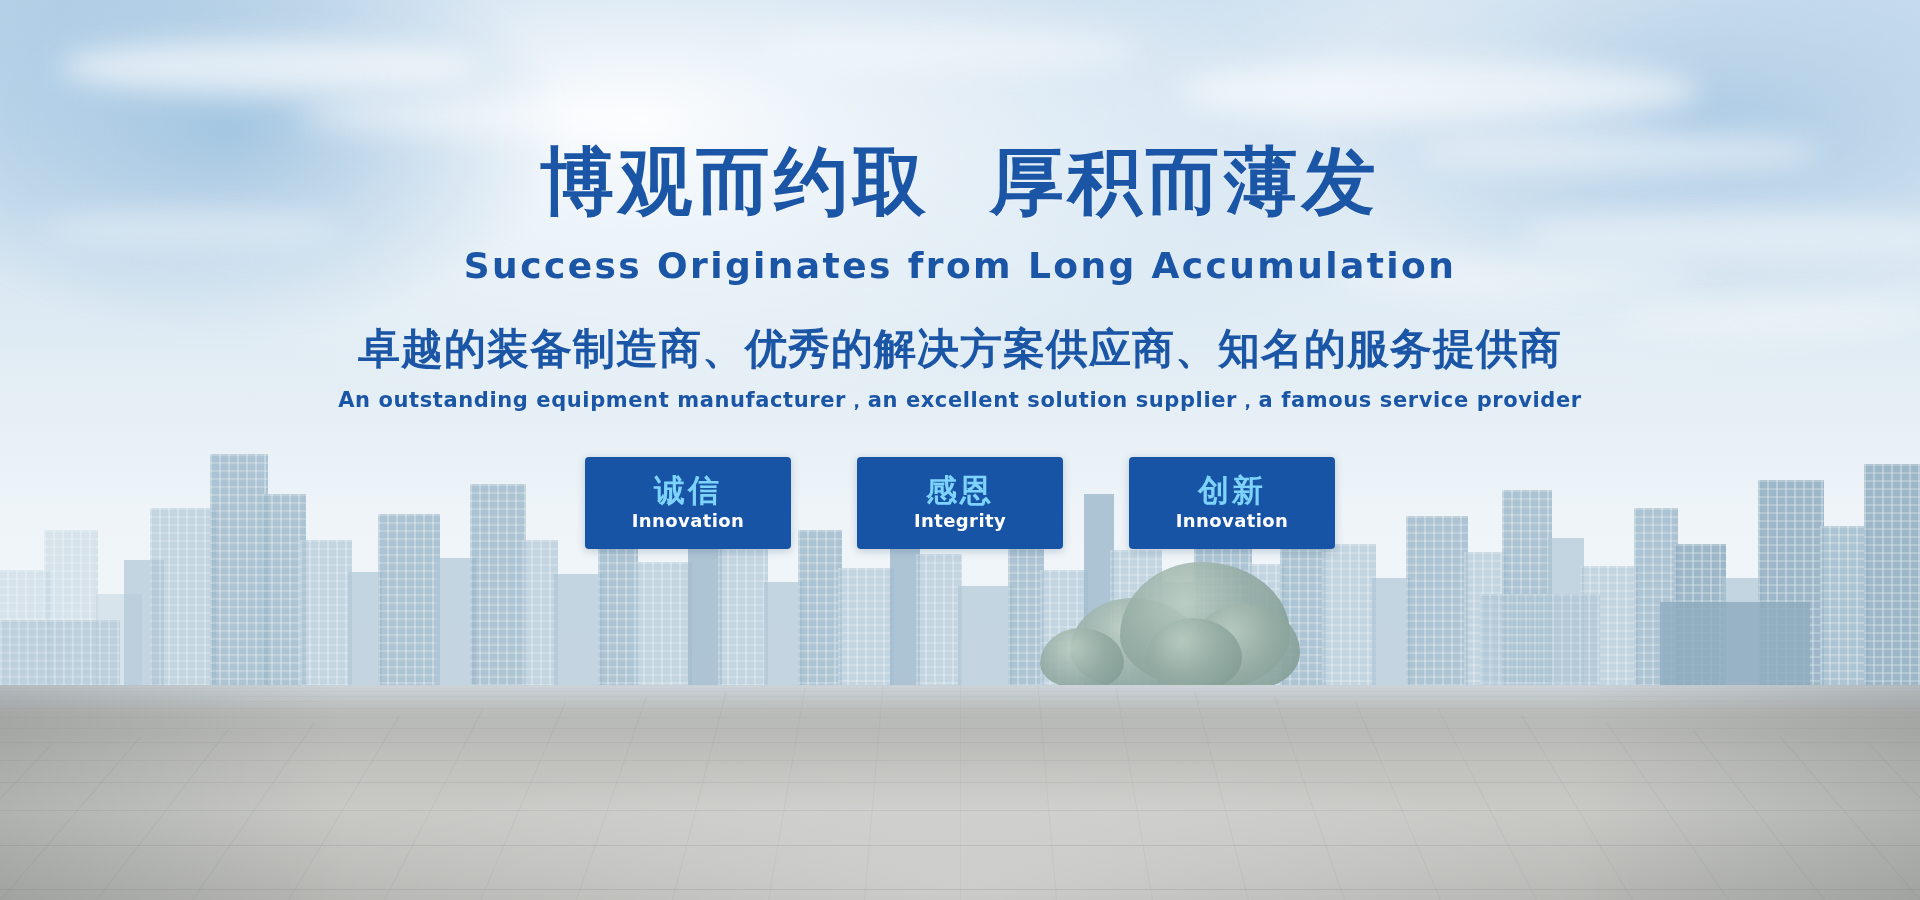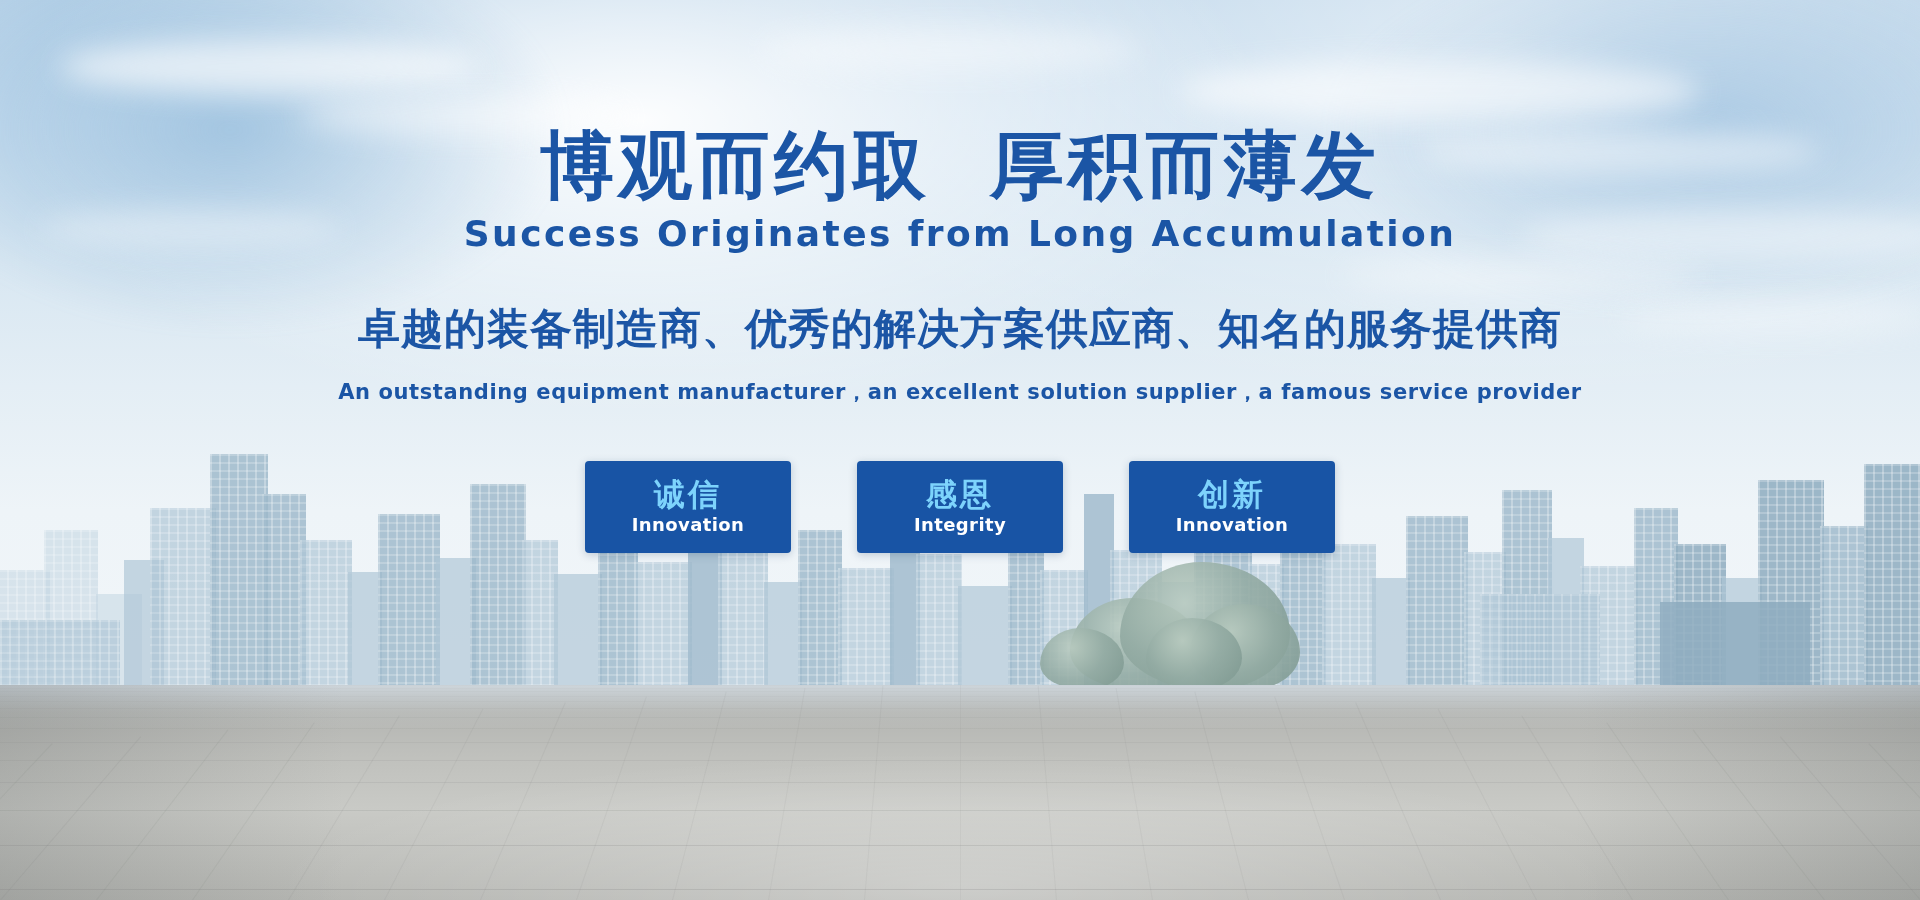--- a/index.html
+++ b/index.html
@@ -145,21 +145,21 @@
   .content {
     position: absolute;
     left: 0;
     top: 0;
     width: 1920px;
     text-align: center;
     pointer-events: none;
   }
 
   .headline-cn {
-    margin: 0;
+    margin: 16px;
     padding-top: 128px;
     font-family: "DejaVu Sans", "Liberation Sans", sans-serif;
     font-size: 74px;
     font-weight: 700;
     letter-spacing: 4px;
     color: #1b55a5;
     line-height: 1.0;
     white-space: pre;
     text-shadow: 0 1px 0 rgba(255,255,255,0.35);
   }
@@ -169,32 +169,32 @@
     padding-top: 14px;
     font-family: "DejaVu Sans", "Liberation Sans", sans-serif;
     font-size: 36px;
     font-weight: 700;
     letter-spacing: 2.4px;
     color: #1b55a5;
     line-height: 1.0;
   }
 
   .tagline-cn {
-    margin: 12px;
+    margin: 0;
     padding-top: 44px;
     font-family: "DejaVu Sans", "Liberation Sans", sans-serif;
     font-size: 42px;
     font-weight: 700;
     letter-spacing: 1px;
     color: #1b55a5;
     line-height: 1.0;
   }
 
   .tagline-en {
-    margin: 16px;
+    margin: 4px;
     padding-top: 16px;
     font-family: "DejaVu Sans", "Liberation Sans", sans-serif;
     font-size: 21px;
     font-weight: 700;
     letter-spacing: 0.6px;
     color: #1b55a5;
     line-height: 1.0;
   }
 
   

